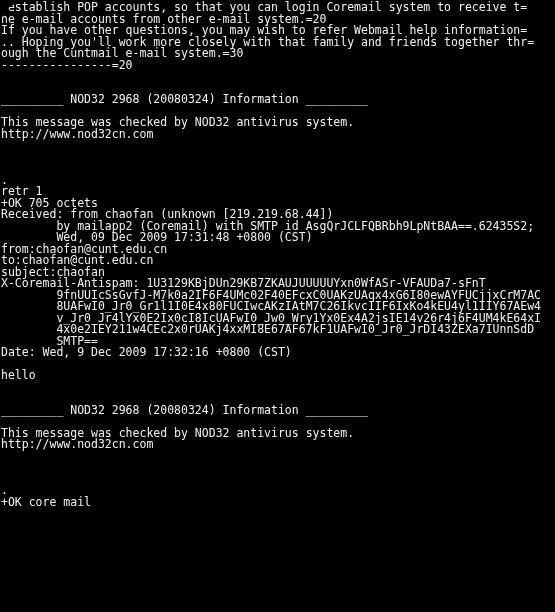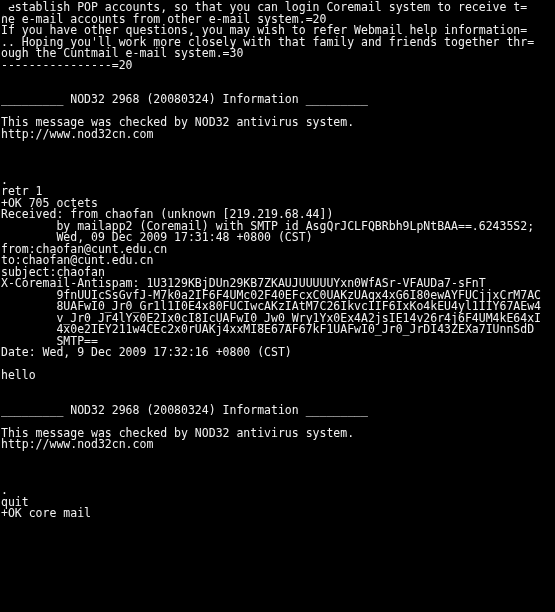--- a/index.html
+++ b/index.html
@@ -80,16 +80,15 @@
       <div class="line blank"> </div>
       <div class="line blank"> </div>
       <div class="line">_________ NOD32 2968 (20080324) Information _________</div>
       <div class="line blank"> </div>
       <div class="line">This message was checked by NOD32 antivirus system.</div>
       <div class="line">http://www.nod32cn.com</div>
       <div class="line blank"> </div>
       <div class="line blank"> </div>
       <div class="line blank"> </div>
       <div class="line">.</div>
-      <div class="line">quit</div>
       <div class="line">+OK core mail</div>
     </div>
 </div>
 
 </body></html>

